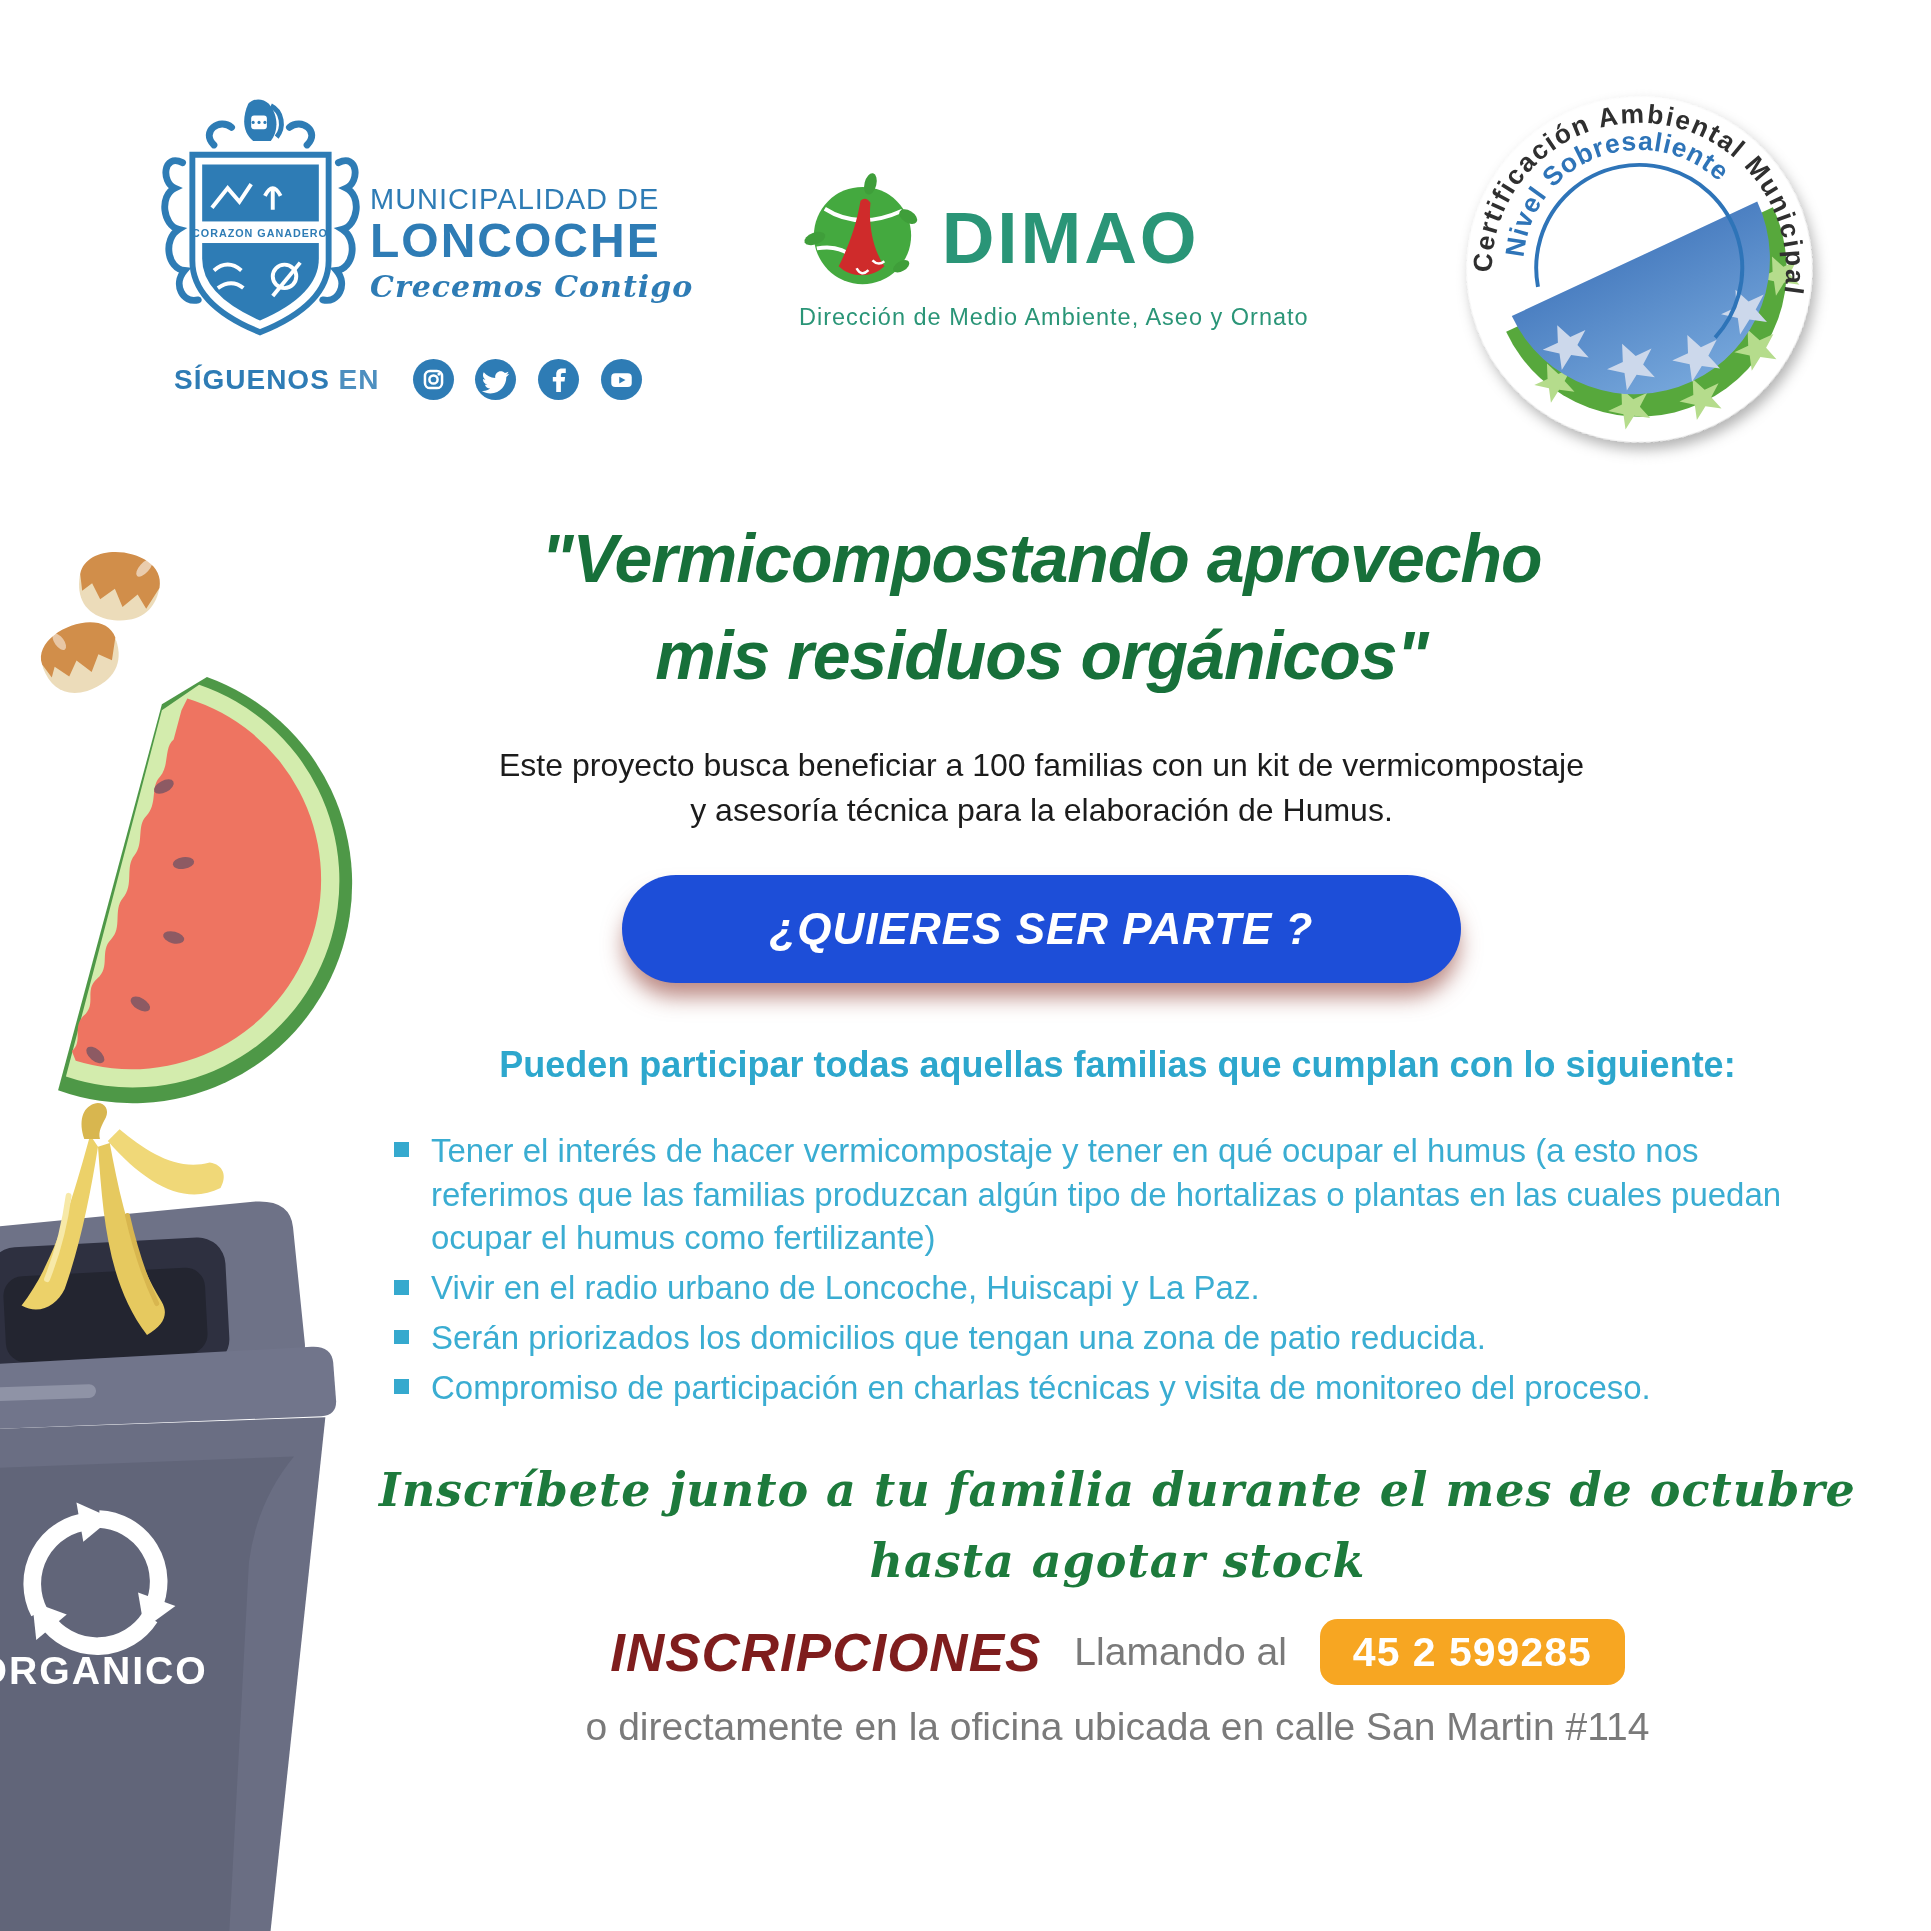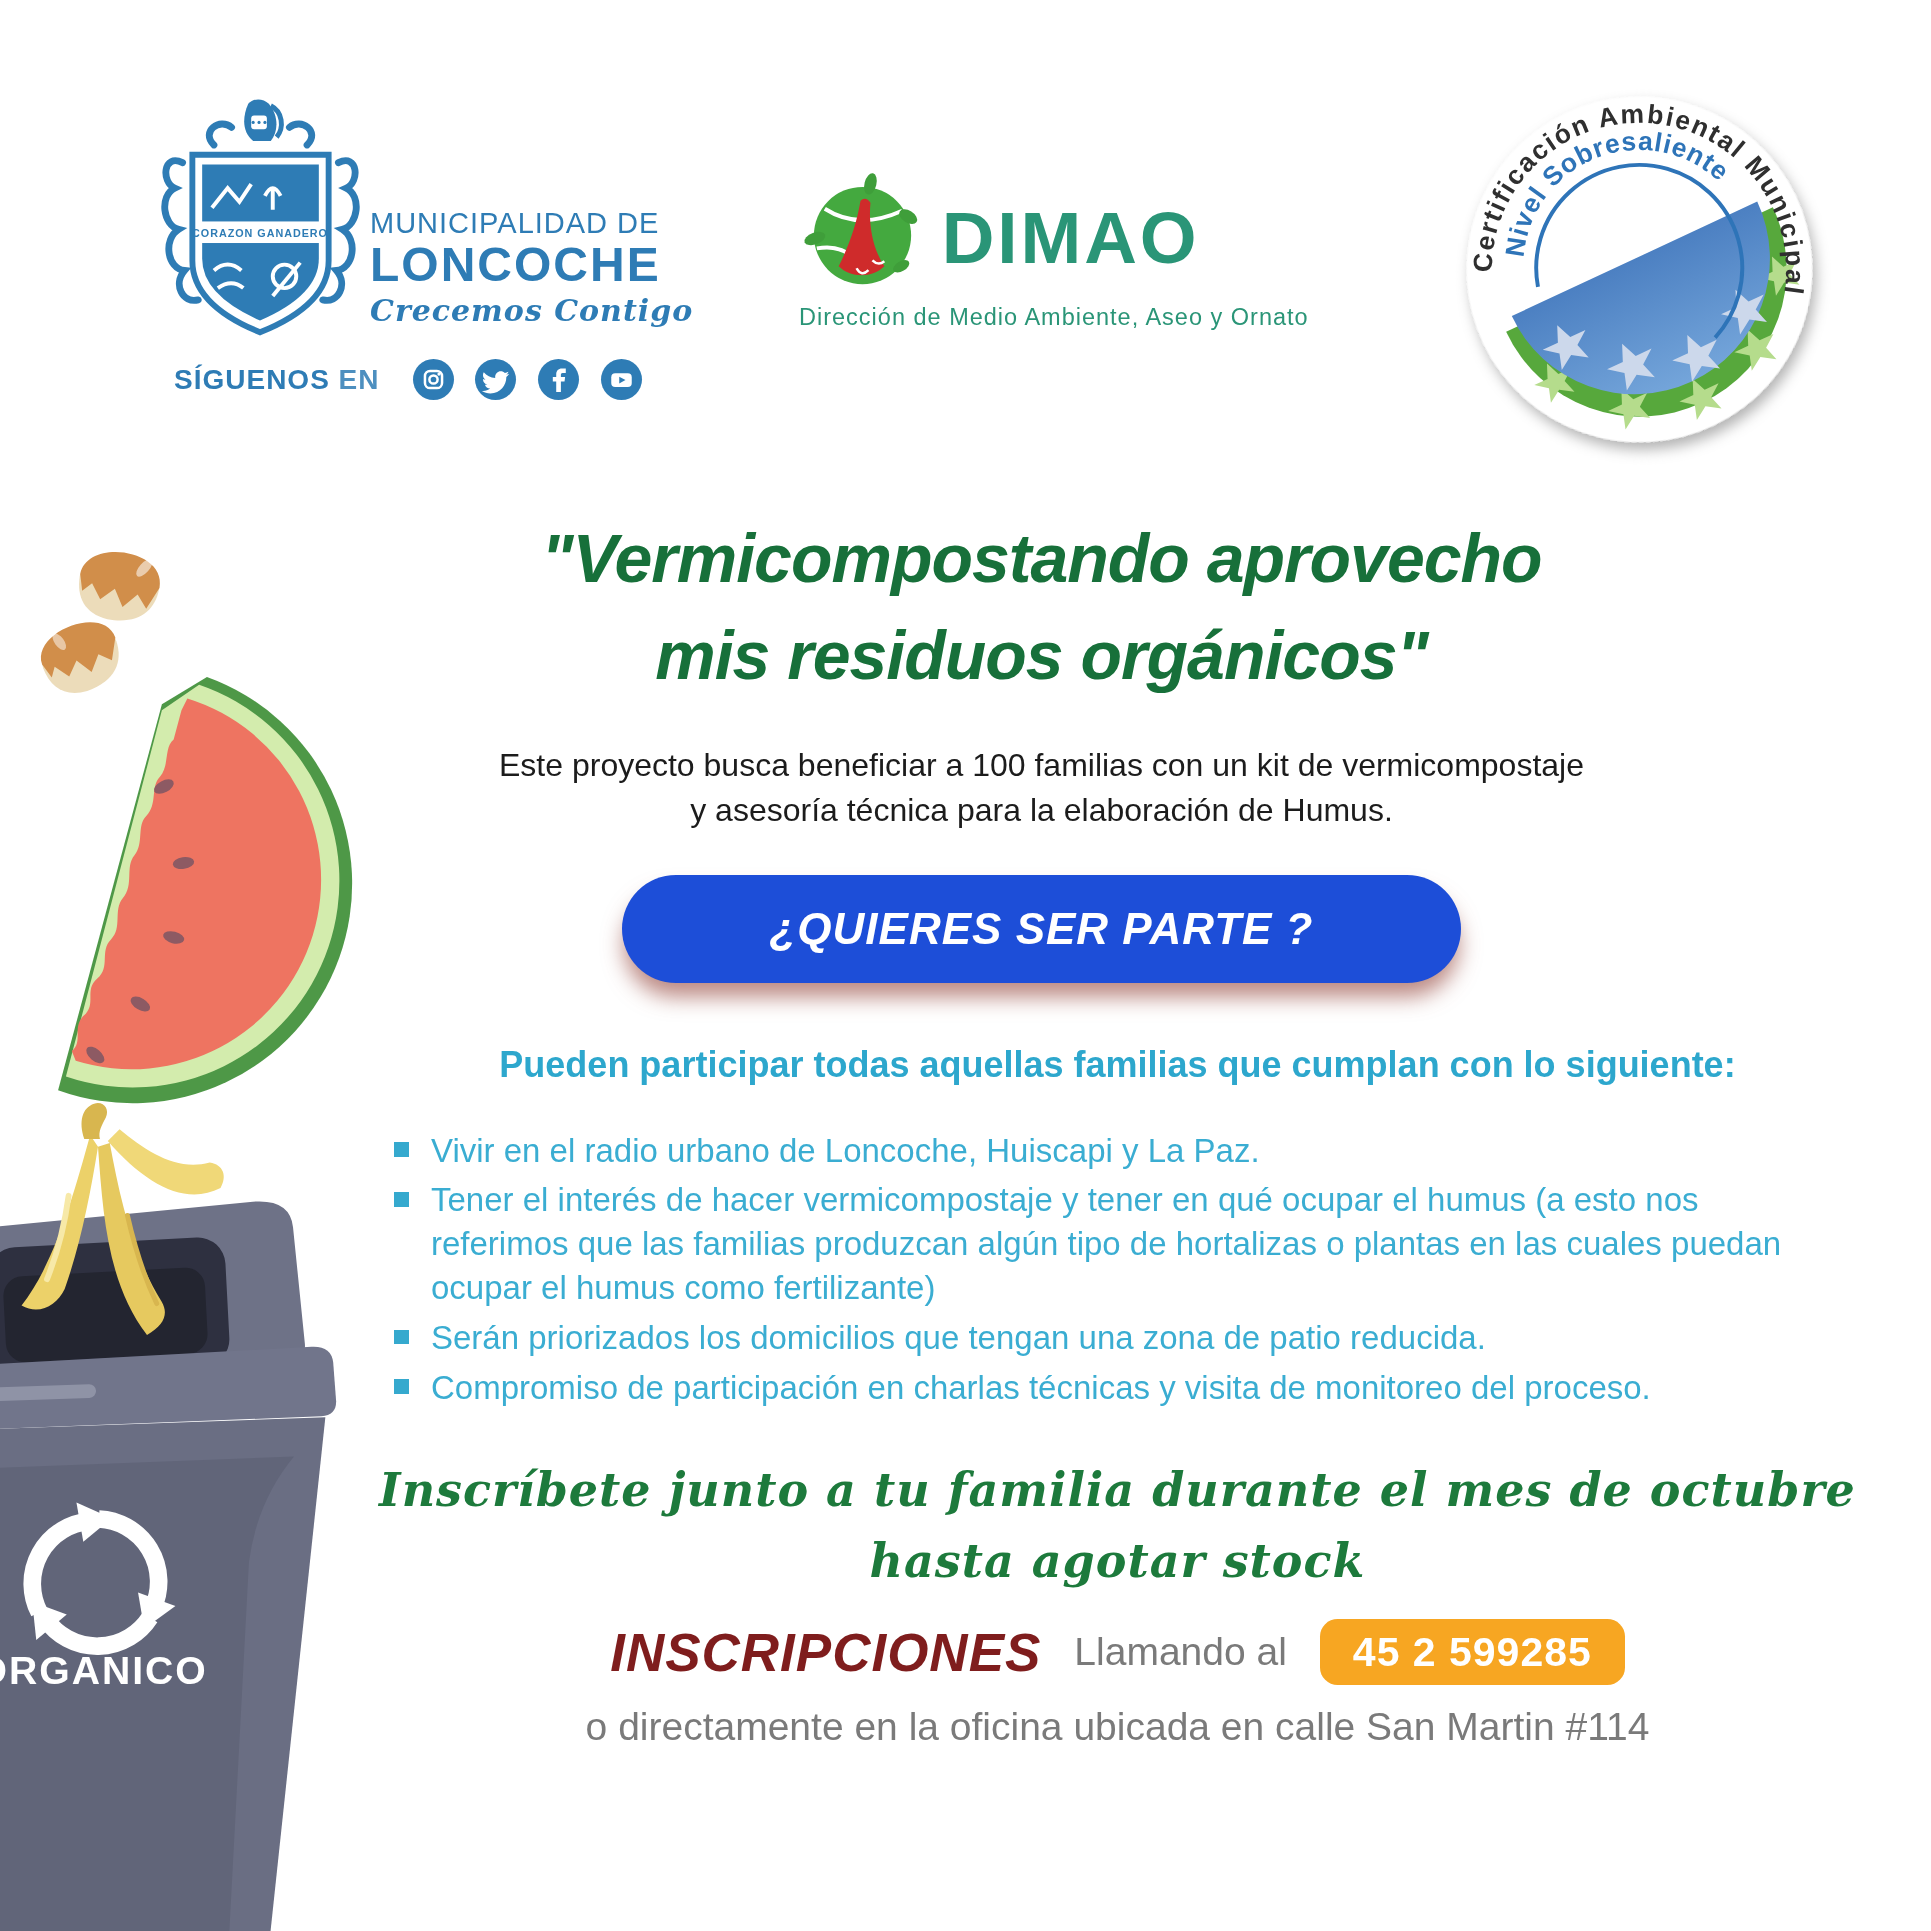--- a/index.html
+++ b/index.html
@@ -1,21 +1,21 @@
 <!DOCTYPE html>
 <html><head>
 <meta charset="utf-8">
 <style>
   html,body{margin:0;padding:0;background:#fff;}
   body{width:1932px;height:1932px;position:relative;overflow:hidden;
        font-family:"Liberation Sans", sans-serif;}
   .abs{position:absolute;}
 
   
-  .muni-text{left:370px;top:208px;color:#2e7cb5;line-height:1.08;}
+  .muni-text{left:370px;top:184px;color:#2e7cb5;line-height:1.08;}
   .muni-line1{font-size:29px;letter-spacing:1px;font-weight:500;}
   .muni-line2{font-size:48px;font-weight:bold;letter-spacing:2px;}
   .muni-tagline{font-family:"DejaVu Serif", serif;font-style:italic;font-weight:bold;
                 font-size:30px;margin-top:3.9px;letter-spacing:1px;}
   .follow-row{left:174px;top:359px;display:flex;align-items:center;gap:19.6px;}
   .follow-label{color:#2e7cb5;font-size:28px;letter-spacing:1px;white-space:nowrap;}
   .follow-label b{font-weight:bold;}
   .follow-label span{font-weight:700;opacity:.85;}
   .social{display:flex;gap:21.6px;margin-left:13.7px;}
   .social svg{display:block;cursor:pointer;}
@@ -268,22 +268,22 @@
         <div>y asesoría técnica para la elaboración de Humus.</div>
       </div>
       <div>
         <button class="cta">¿QUIERES SER PARTE ?</button>
       </div>
     </div>
 
     <div class="req-head">Pueden participar todas aquellas familias que cumplan con lo siguiente:</div>
 
     <ul class="req-list">
+      <li>Tener el interés de hacer vermicompostaje y tener en qué ocupar el humus (a esto nos referimos que las familias produzcan algún tipo de hortalizas o plantas en las cuales puedan ocupar el humus como fertilizante)</li>
       <li>Vivir en el radio urbano de Loncoche, Huiscapi y La Paz.</li>
-      <li>Tener el interés de hacer vermicompostaje y tener en qué ocupar el humus (a esto nos referimos que las familias produzcan algún tipo de hortalizas o plantas en las cuales puedan ocupar el humus como fertilizante)</li>
       <li>Serán priorizados los domicilios que tengan una zona de patio reducida.</li>
       <li>Compromiso de participación en charlas técnicas y visita de monitoreo del proceso.</li>
     </ul>
 
     <div class="script">
       <div>Inscríbete junto a tu familia durante el mes de octubre</div>
       <div>hasta agotar stock</div>
     </div>
 
     <div class="inscr-row">

